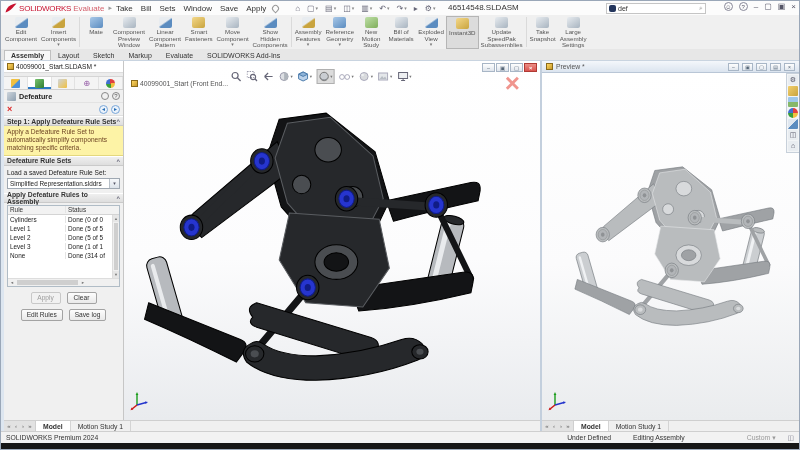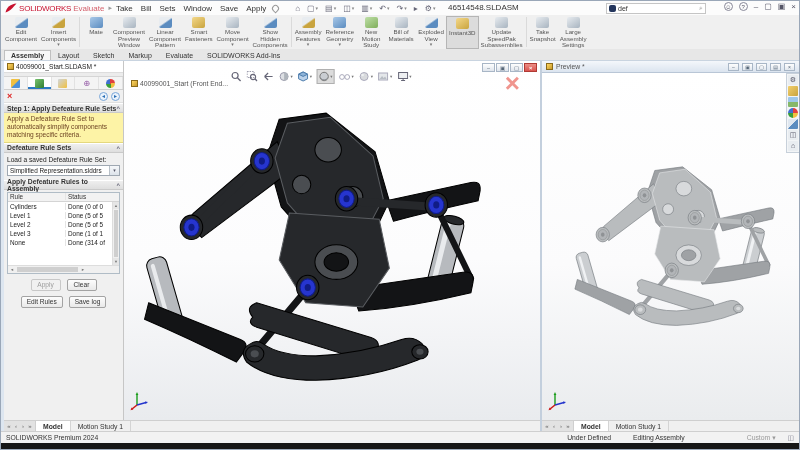--- a/index.html
+++ b/index.html
@@ -421,20 +421,27 @@
             <span class="pm-tab">
                 <span class="ti ti-config"></span>
               </span>
             <span class="pm-tab">
                 <span class="ti ti-dimx">⊕</span>
               </span>
             <span class="pm-tab">
                 <span class="ti ti-display"></span>
               </span>
           </div>
+          <div class="pm-header">
+            <span class="df-ico"></span>
+            <span>Defeature</span>
+            <span class="sp"></span>
+            <span class="hq"></span>
+            <span class="hq">?</span>
+          </div>
           <div class="pm-actions">
             <span class="px">×</span>
             <span class="sp"></span>
             <span class="navc">◄</span>
             <span class="navc">►</span>
           </div>
           <div class="sec-h">
             <span>Step 1: Apply Defeature Rule Sets</span>
               <span class="sp"></span>
               <span class="ch">^</span>

